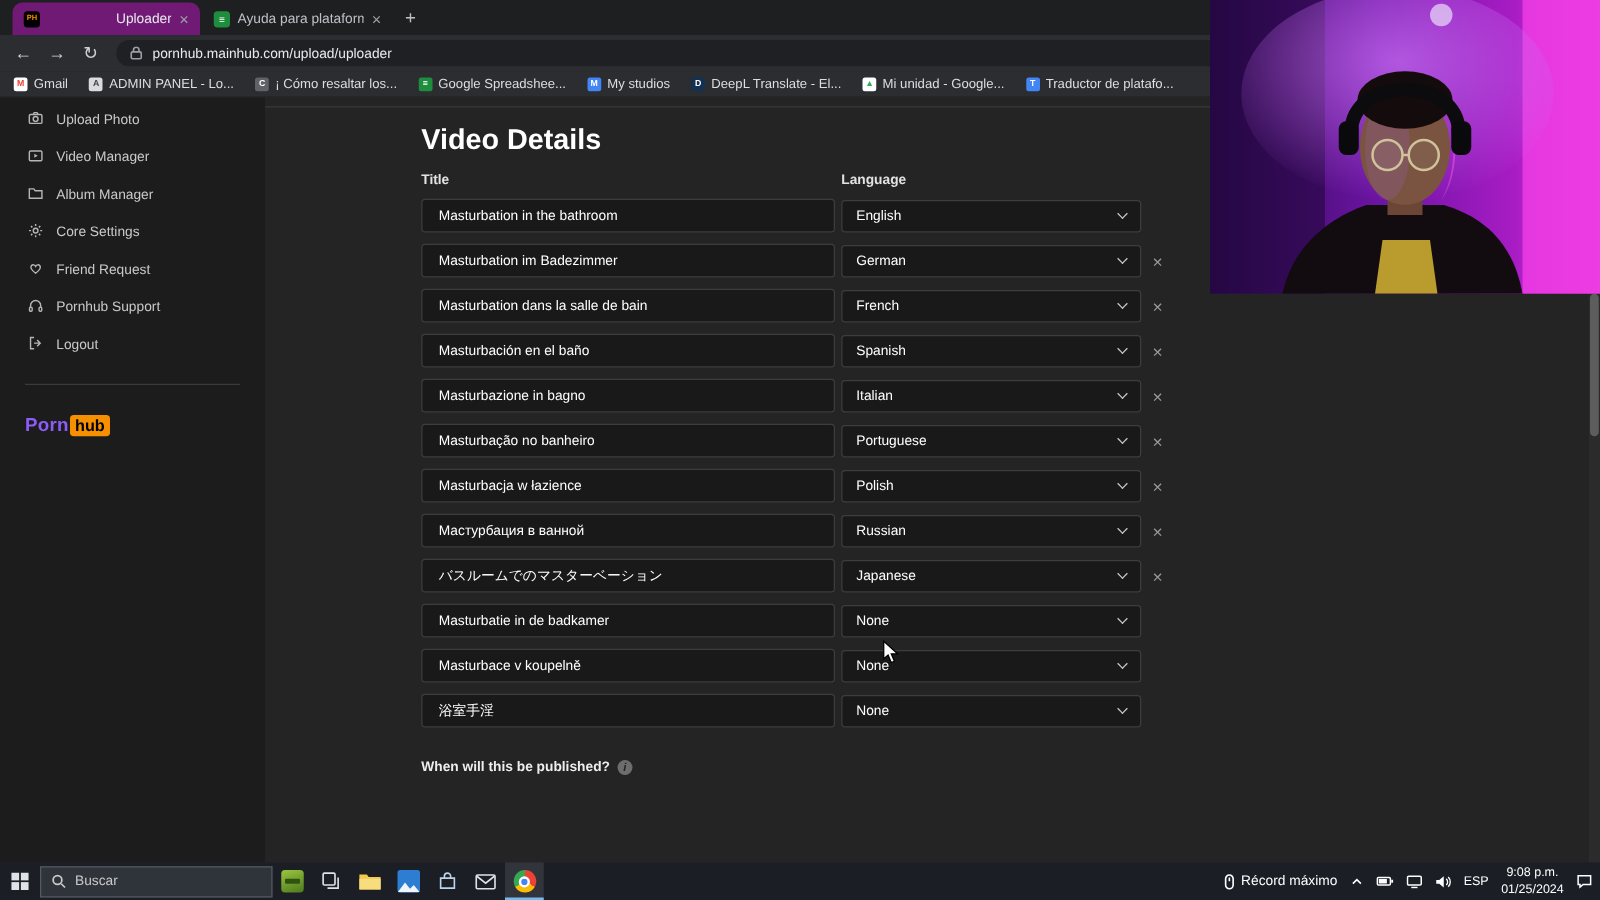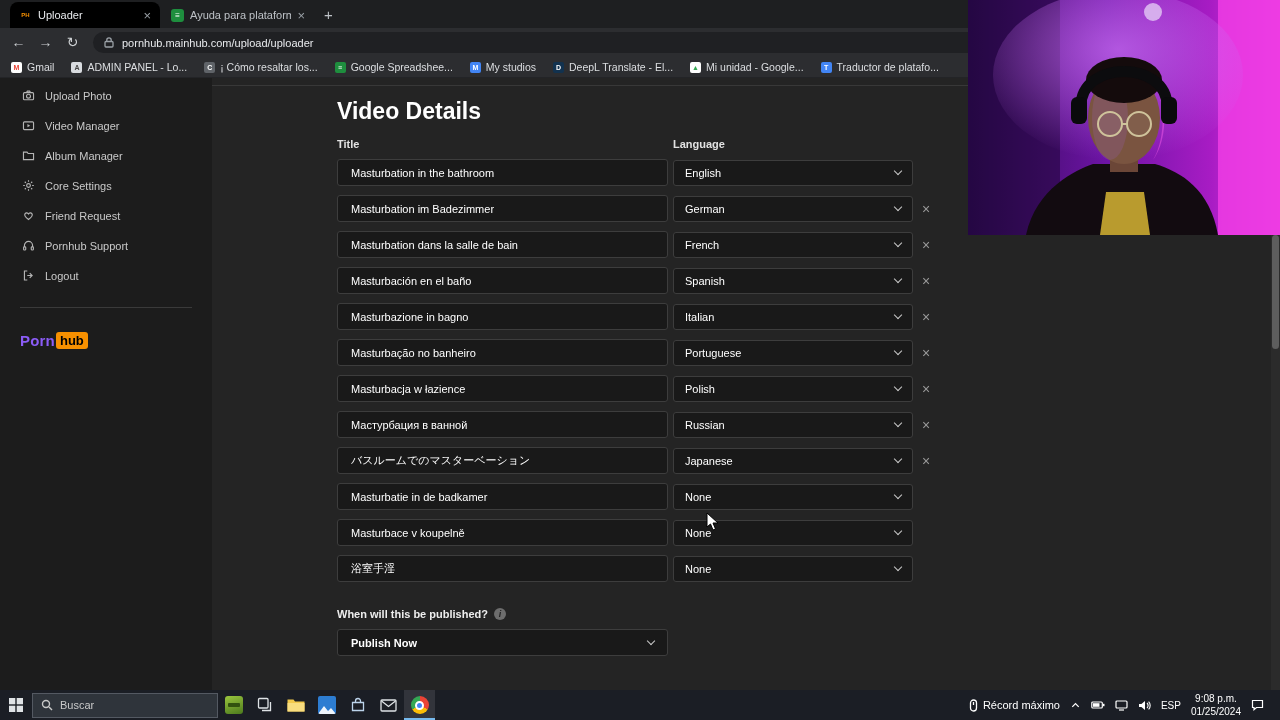--- a/index.html
+++ b/index.html
@@ -3,21 +3,21 @@
 <meta charset="utf-8">
 <style>
   *{margin:0;padding:0;box-sizing:border-box;font-family:"Liberation Sans","DejaVu Sans",sans-serif;}
   html,body{width:1280px;height:720px;overflow:hidden;background:#000;}
   #stage{position:relative;width:1280px;height:720px;background:#242424;overflow:hidden;}
 
   
   .tabstrip{position:absolute;top:0;left:0;right:0;height:28px;background:#1e1f21;display:flex;align-items:flex-end;padding-left:10px;}
   .tabs{display:flex;align-items:flex-end;height:100%;}
   .tab{height:26px;min-width:150px;max-width:152px;display:flex;align-items:center;gap:6px;padding:0 9px;border-radius:8px 8px 0 0;color:#bdc1c6;font-size:11px;margin-right:2px;}
-  .tab.active{background:#000000;color:#e8eaed;}
+  .tab.active{background:#701a75;color:#e8eaed;text-align:right;}
   .tab .t-title{flex:1;white-space:nowrap;overflow:hidden;text-overflow:clip;}
   .tab .t-close{color:#9aa0a6;font-size:13px;line-height:1;}
   .favicon{width:13px;height:13px;border-radius:3px;flex:none;display:flex;align-items:center;justify-content:center;font-size:6px;font-weight:bold;}
   .favicon.pornhub{background:#000;color:#f79000;}
   .favicon.sheets{background:#1e8e3e;color:#fff;font-size:8px;}
   .newtab{color:#bdc1c6;font-size:15px;margin:0 0 5px 8px;}
 
   .navbar{position:absolute;top:28px;left:0;right:0;height:29px;background:#2c2d30;display:flex;align-items:center;gap:2px;padding:0 6px;}
   .navbtn{width:25px;text-align:center;color:#cdd0d3;font-size:14px;line-height:29px;}
   .urlbar{flex:1;height:21px;background:#1f2023;border-radius:11px;display:flex;align-items:center;gap:8px;padding:0 11px;margin:0 6px;color:#e8eaed;font-size:11px;}
@@ -66,21 +66,21 @@
   .taskbar{position:absolute;left:0;right:0;bottom:0;height:30px;background:#1b1e25;display:flex;align-items:center;z-index:70;color:#e8e8e8;}
   .tb-start{width:32px;height:30px;display:flex;align-items:center;justify-content:center;}
   .tb-search{width:186px;height:25px;background:#2f343b;border:1px solid #545962;display:flex;align-items:center;gap:7px;padding:0 8px;color:#c9c9c9;font-size:11px;}
   .tb-app{width:31px;height:30px;display:flex;align-items:center;justify-content:center;position:relative;}
   .tb-app.active{background:rgba(255,255,255,.1);box-shadow:inset 0 -2px 0 #76b9ed;}
   .pinned-green{width:18px;height:18px;border-radius:3px;background:linear-gradient(160deg,#9ac53e,#4c7a1d);position:relative;}
   .pinned-green::after{content:'';position:absolute;left:3px;top:7px;right:3px;height:4px;background:#32520f;border-radius:1px;}
   .photos-blue{width:18px;height:18px;border-radius:2px;background:#2d7dd2;display:flex;align-items:flex-end;justify-content:center;overflow:hidden;}
   .chrome-outer{width:18px;height:18px;border-radius:50%;background:conic-gradient(#ea4335 0 120deg,#fbbc05 120deg 240deg,#34a853 240deg 360deg);display:flex;align-items:center;justify-content:center;}
   .chrome-inner{width:9px;height:9px;border-radius:50%;background:#4285f4;border:2px solid #fff;}
-  .tb-tray{margin-left:auto;display:flex;align-items:center;gap:10px;padding-right:16px;}
+  .tb-tray{margin-left:auto;display:flex;align-items:center;gap:10px;padding-right:6px;}
   .tray-label{display:flex;align-items:center;gap:5px;font-size:11px;color:#fff;white-space:nowrap;}
   .tray-lang{font-size:10px;color:#fff;}
   .tray-clock{font-size:10px;color:#fff;text-align:center;line-height:1.3;white-space:nowrap;}
   .tray-ico{display:flex;align-items:center;justify-content:center;}
 </style>
 </head>
 <body>
 
 <div id="stage">
 
@@ -306,24 +306,20 @@
             <div class="lang-select">
               <span class="val">None</span>
               <span class="chev"></span>
             </div>
           </div>
         </div>
 
       <div class="publish-label">
         <span>When will this be published?</span>
         <span class="info-dot">i</span>
-      </div>
-      <div class="publish-select">
-        <span class="val">Publish Now</span>
-        <span class="chev"></span>
       </div>
     </div>
   </div>
 
   <div class="scrollbar">
     <div class="scroll-thumb"></div>
   </div>
 
   <div class="webcam">
     <svg width="312" height="235" viewBox="0 0 312 235">

